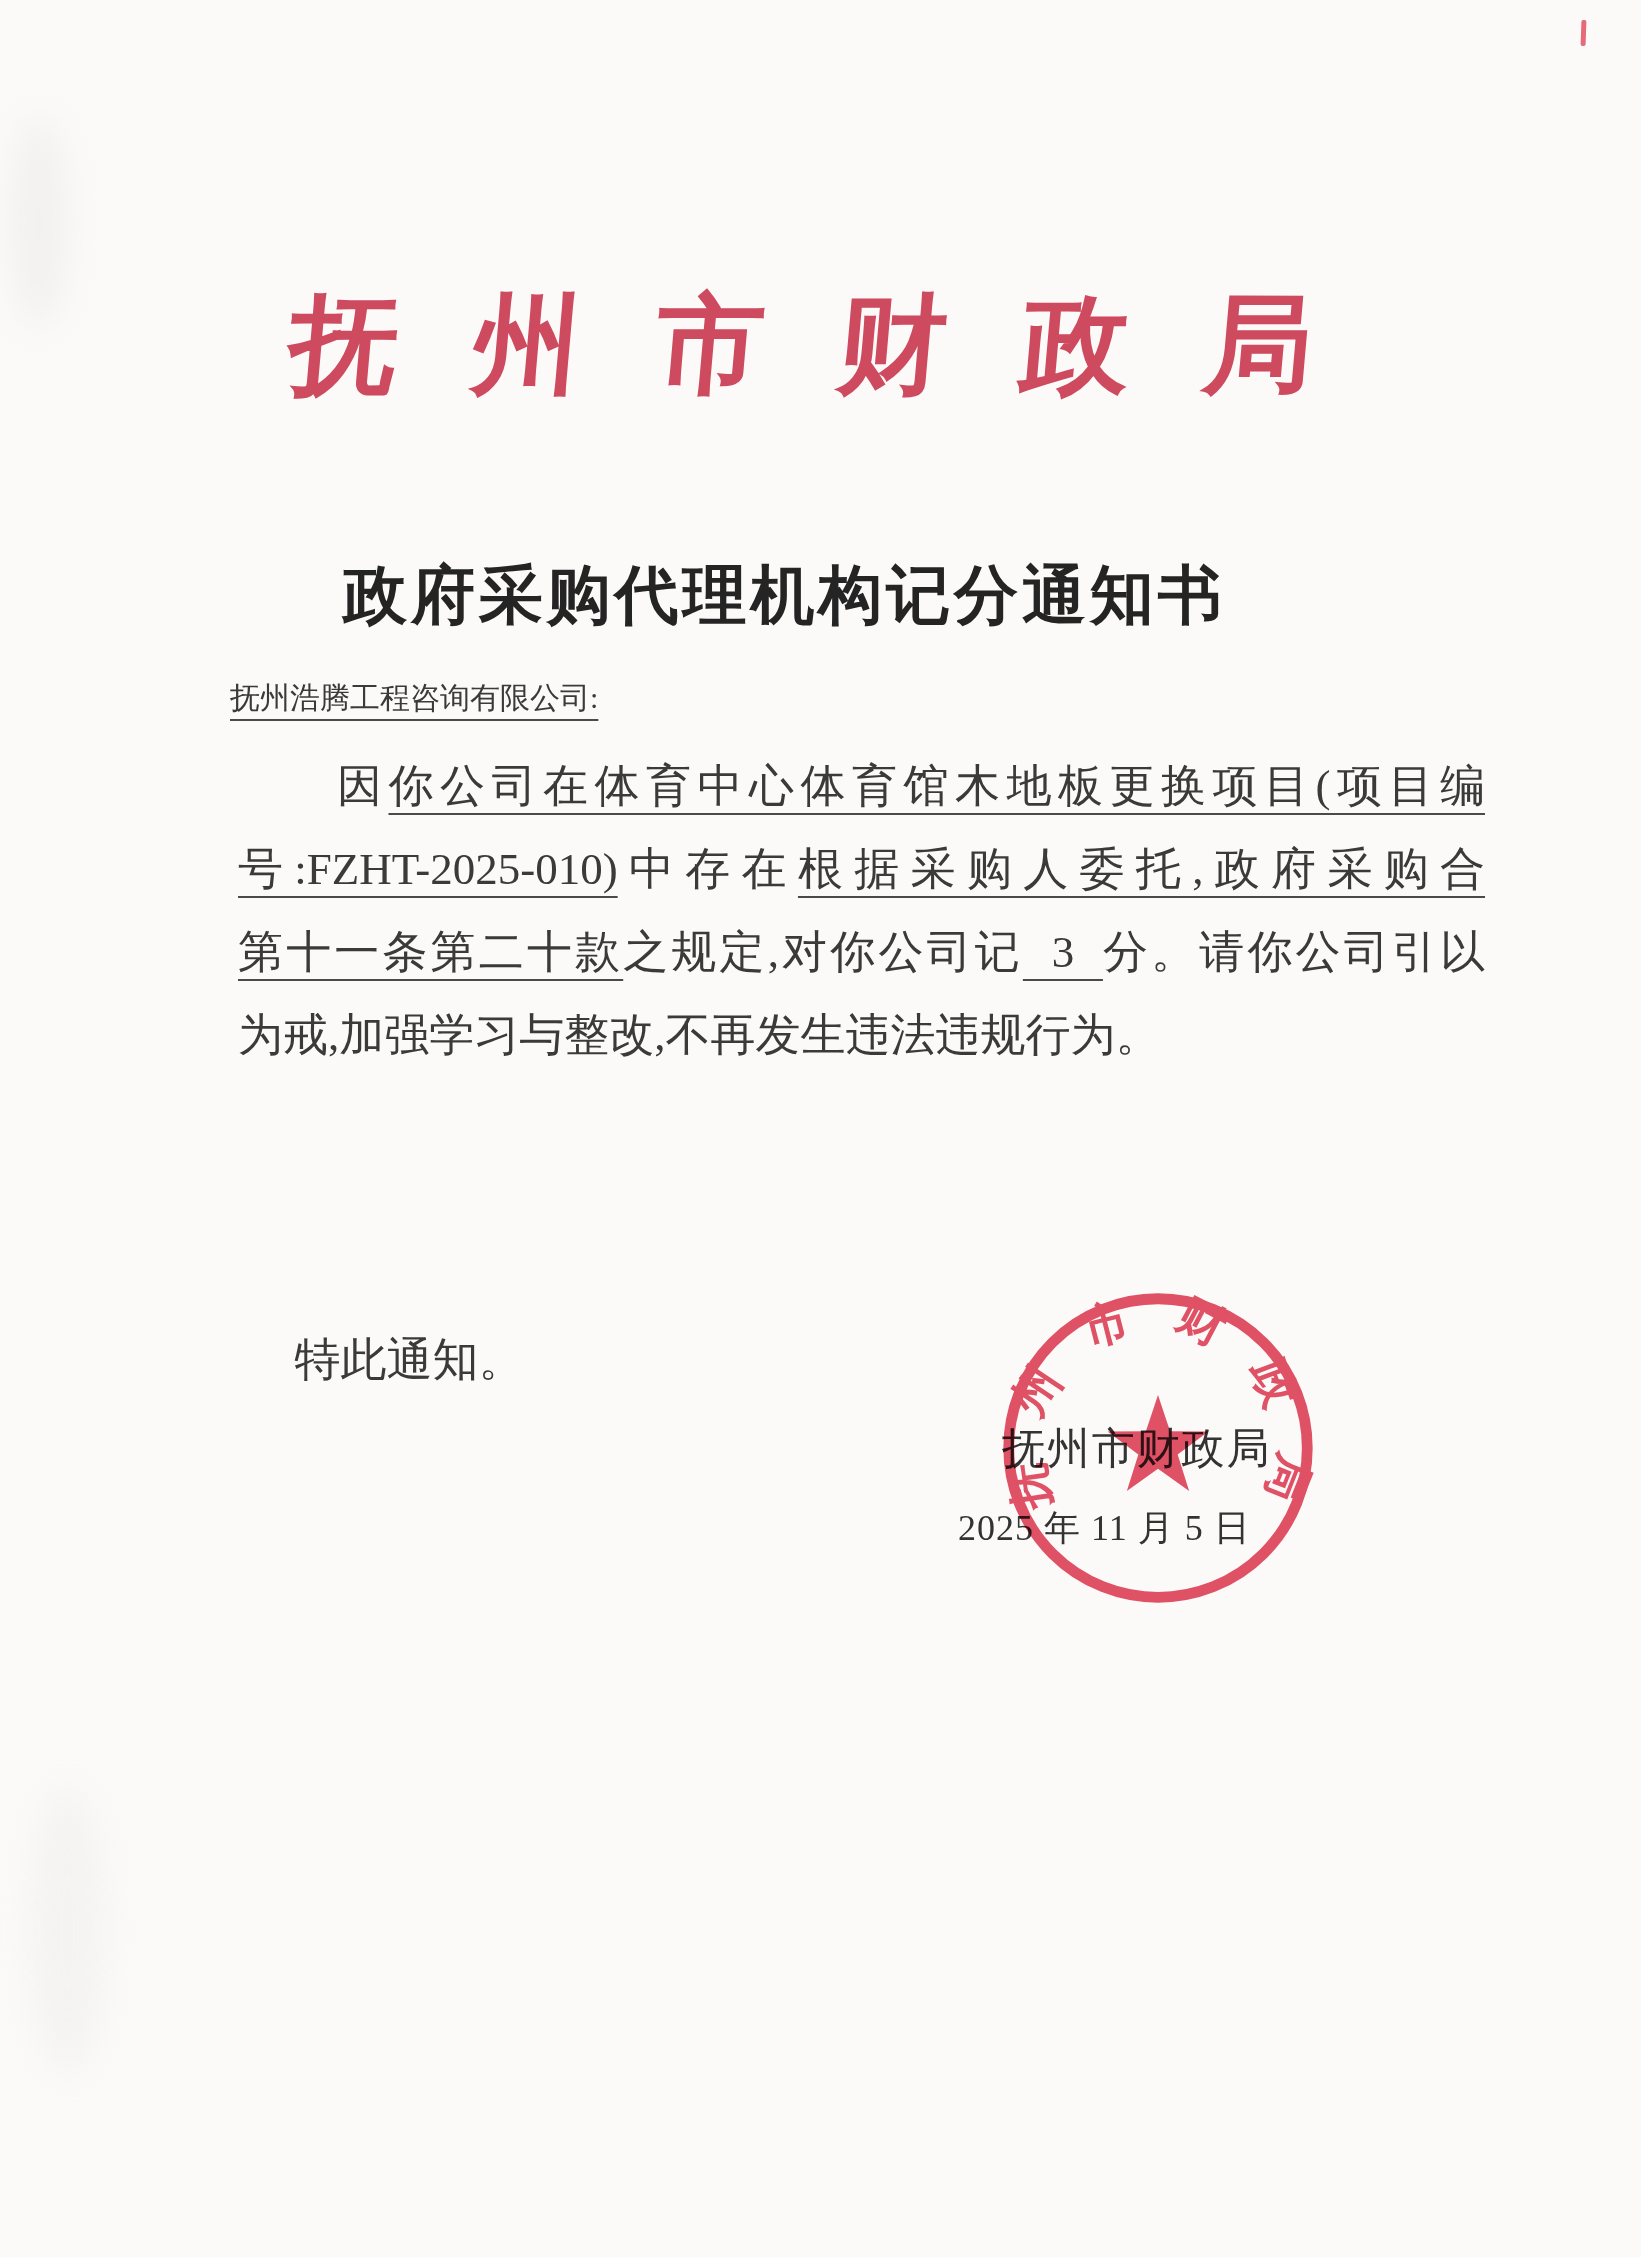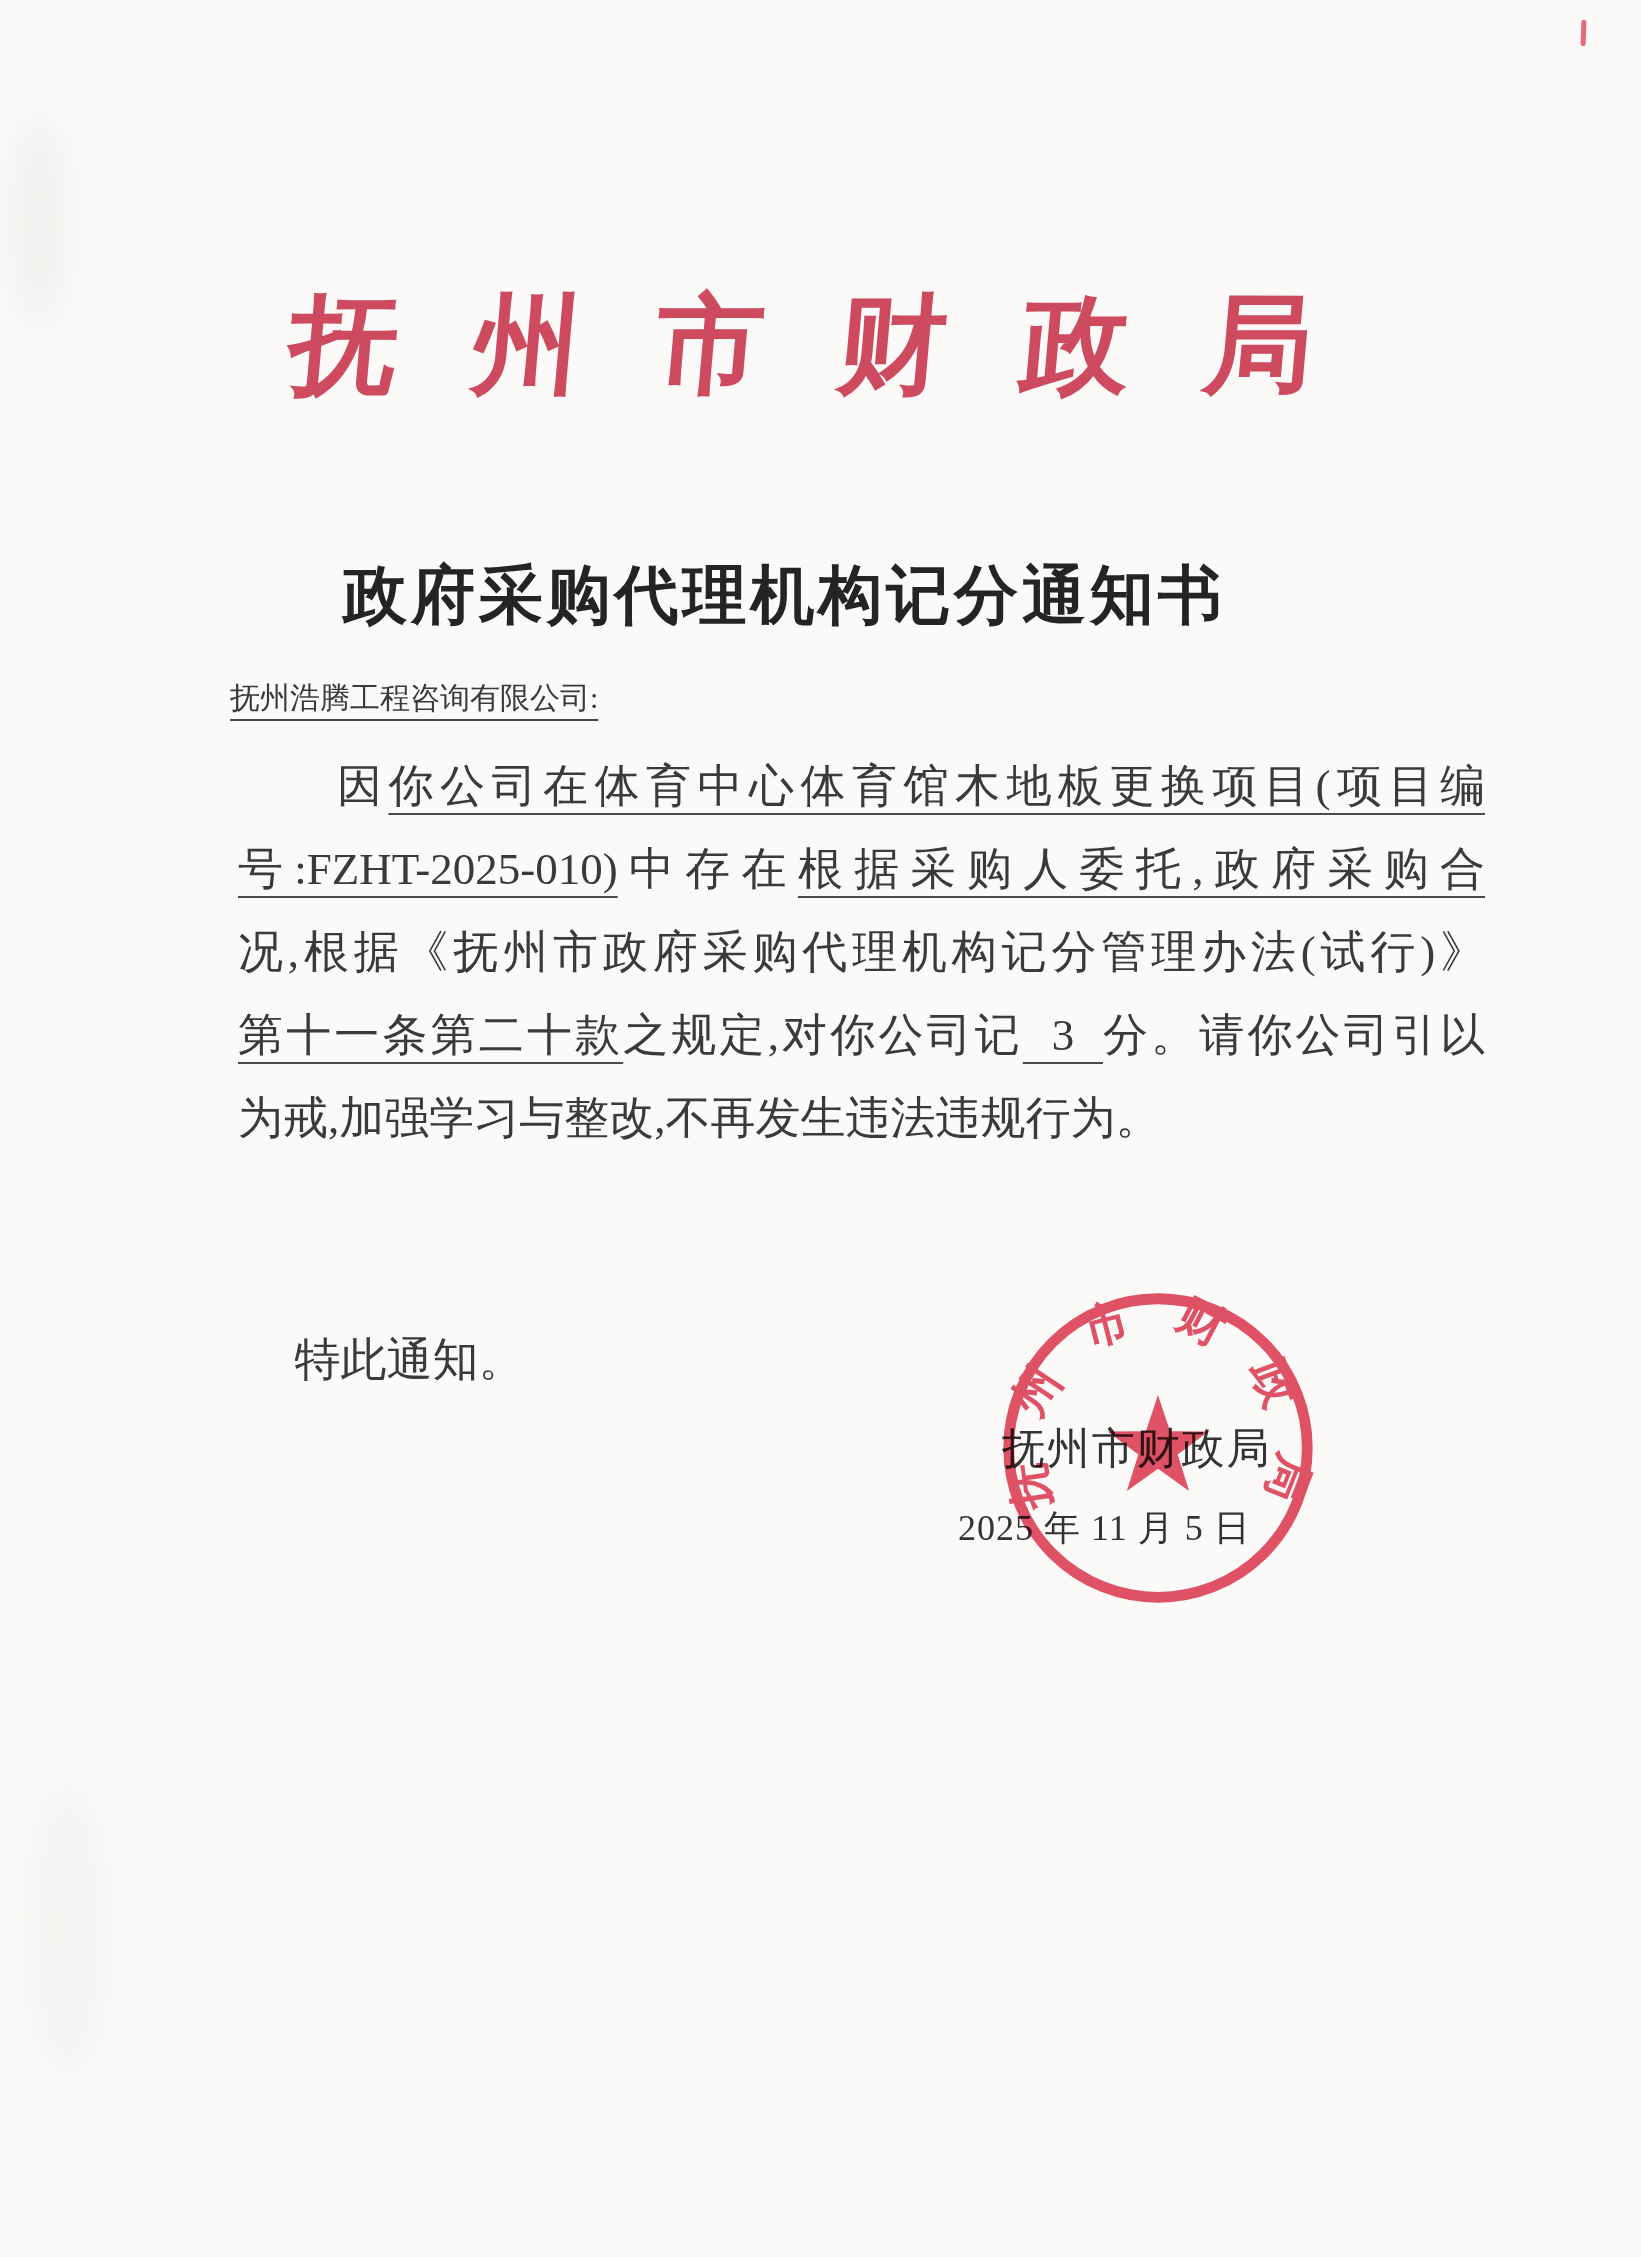--- a/index.html
+++ b/index.html
@@ -99,21 +99,20 @@
 
   <div class="doc-title">政府采购代理机构记分通知书</div>
 
   <div class="addressee">
     <span class="u-text">抚州浩腾工程咨询有限公司:</span>
   </div>
 
   <div class="notice-body">
       <div class="bline indent"><span>因</span><span class="u">你公司在体育中心体育馆木地板更换项目(项目编</span></div>
       <div class="bline"><span class="u">号:FZHT-2025-010)</span><span>中存在</span><span class="u">根据采购人委托,政府采购合</span></div>
-      <div class="bline"><span>况,根据《抚州市政府采购代理机构记分管理办法(试行)》</span></div>
       <div class="bline"><span class="u">第十一条第二十款</span><span>之规定,对你公司记</span><span class="u">&nbsp;&nbsp;3&nbsp;&nbsp;</span><span>分。请你公司引以</span></div>
       <div class="bline last"><span>为戒,加强学习与整改,不再发生违法违规行为。</span></div>
     </div>
 
   <div class="closing">特此通知。</div>
 
   <div class="sign-agency">抚州市财政局</div>
 
   <div class="sign-date">2025 年 11 月 5 日</div>
 

